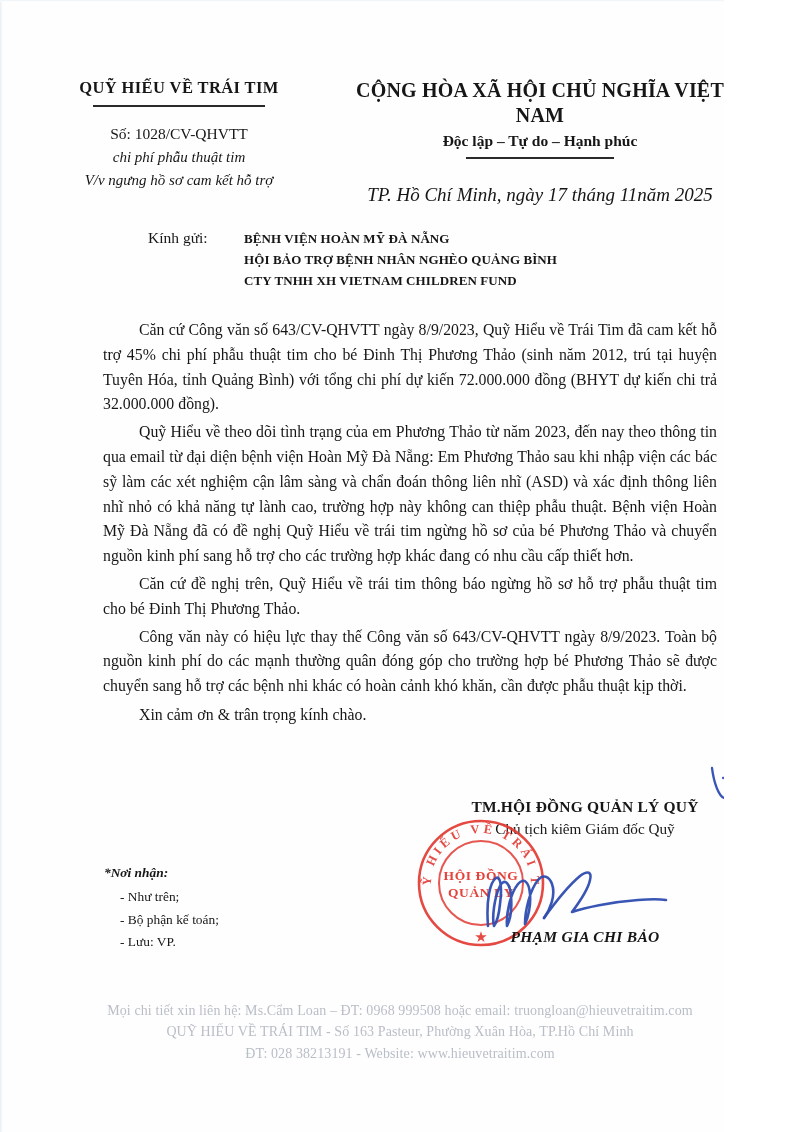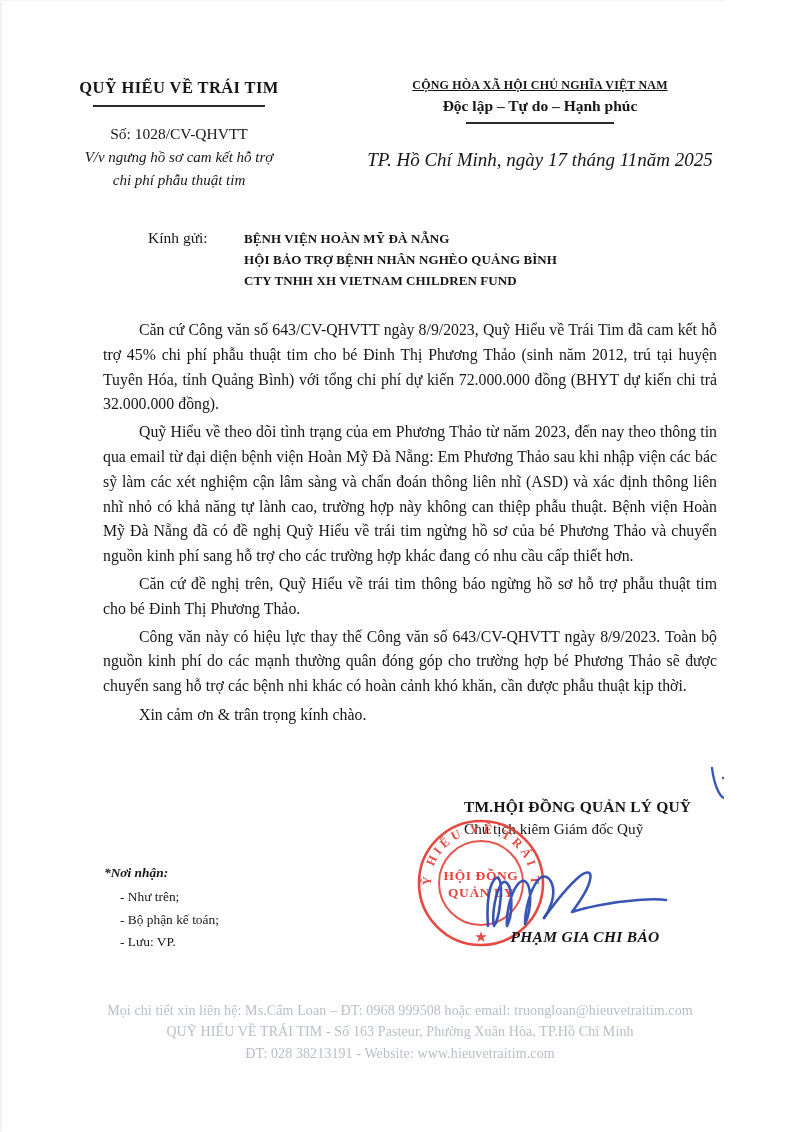--- a/index.html
+++ b/index.html
@@ -79,25 +79,24 @@
     line-height: 1.35;
   }
   .doc-subject {
     font-size: 15px;
     font-style: italic;
     line-height: 1.45;
     margin-top: 2px;
   }
 
   .nation-line1 {
-    font-size: 12px;
+    font-size: 20px;
     font-weight: bold;
     letter-spacing: 0.2px;
     line-height: 1.25;
-    text-decoration: underline;
   }
   .nation-line2 {
     font-size: 15.5px;
     font-weight: bold;
     line-height: 1.3;
     margin-top: 3px;
   }
   .date-line {
     font-size: 19px;
     font-style: italic;
@@ -141,23 +140,23 @@
     word-spacing: 0.2px;
   }
   .para.closing {
     margin-top: 4px;
   }
 
   
   .sign-block {
     position: absolute;
     top: 798px;
-    left: 464px;
+    left: 440px;
     width: 290px;
-    text-align: left;
+    text-align: center;
   }
   .sign-title {
     font-size: 15.5px;
     font-weight: bold;
     letter-spacing: 0.2px;
   }
   .sign-role {
     font-size: 15.2px;
     margin-top: 4px;
   }
@@ -241,22 +240,22 @@
 
   <div class="scan-edge-left"></div>
   <div class="scan-edge-top"></div>
 
   <div class="header">
 
     <div class="header-left">
       <div class="org-name">QUỸ HIẾU VỀ TRÁI TIM</div>
       <div class="rule"></div>
       <div class="doc-number">Số: 1028/CV-QHVTT</div>
+      <div class="doc-subject">chi phí phẫu thuật tim</div>
       <div class="doc-subject">V/v ngưng hồ sơ cam kết hỗ trợ</div>
-      <div class="doc-subject">chi phí phẫu thuật tim</div>
     </div>
 
     <div class="header-right">
       <div class="nation-line1">CỘNG HÒA XÃ HỘI CHỦ NGHĨA VIỆT NAM</div>
       <div class="nation-line2">Độc lập – Tự do – Hạnh phúc</div>
       <div class="rule short"></div>
       <div class="date-line">TP. Hồ Chí Minh, ngày 17 tháng 11năm 2025</div>
     </div>
 
   </div>

